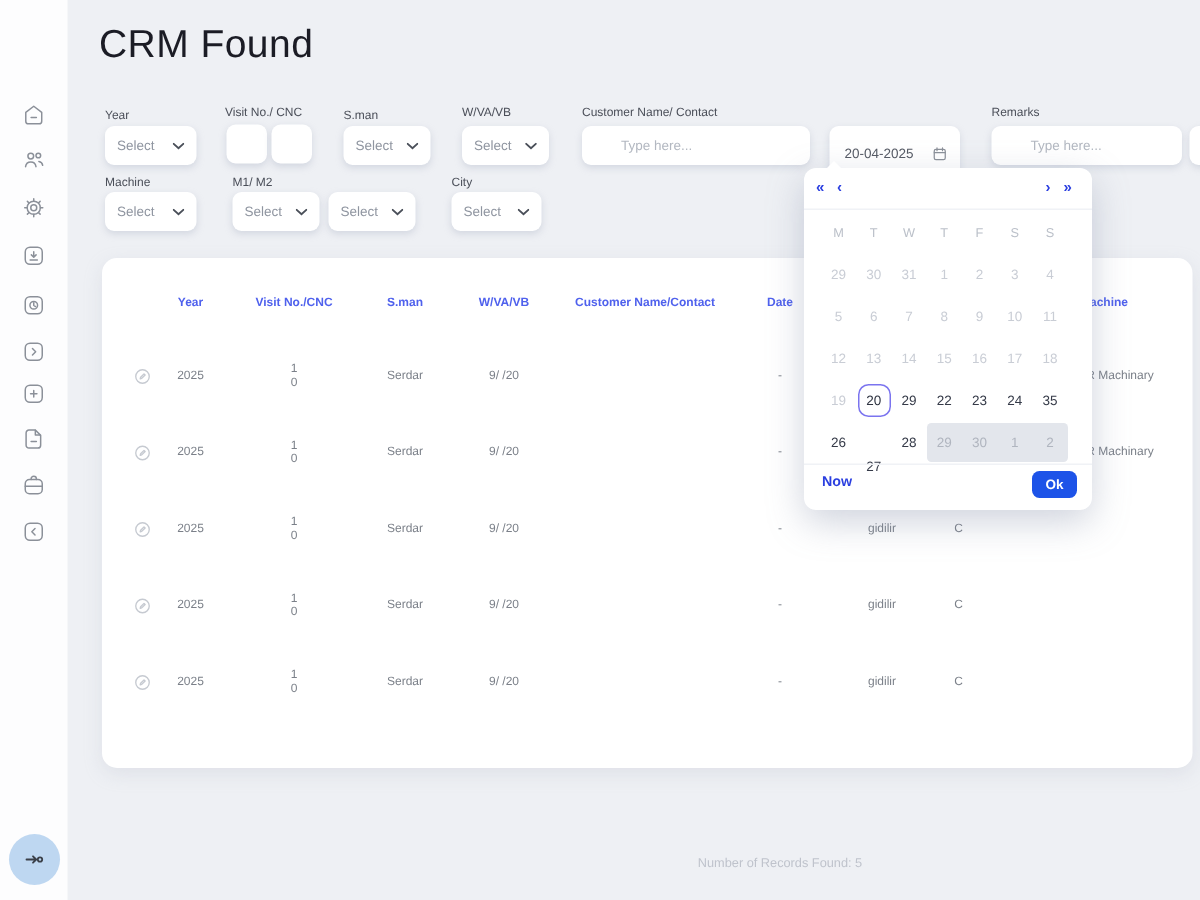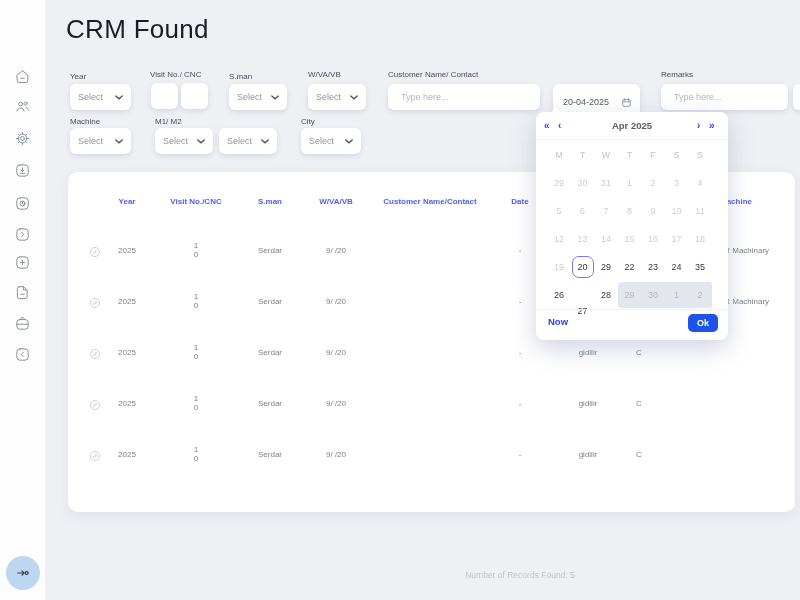--- a/index.html
+++ b/index.html
@@ -17,21 +17,21 @@
 
   
   #page-title{left:66px;top:14px;font-size:26px;font-weight:500;color:#1b1c25;letter-spacing:.3px;}
 
   
   .flabel{font-size:8px;color:#4b4f59;white-space:nowrap;}
   .control{background:#fff;border-radius:6px;box-shadow:0 2px 5px rgba(168,176,194,.38);}
   .select{display:flex;align-items:center;justify-content:space-between;
     padding:0 8px;height:26px;cursor:pointer;}
   .select .sel-txt{font-size:9px;color:#8f95a0;}
-  .tinput{border:none;outline:none;height:26px;padding:0 13px;font-size:9px;color:#555a64;
+  .tinput{border:none;outline:none;height:26px;padding:0 26px;font-size:9px;color:#555a64;
     background:#fff;border-radius:6px;box-shadow:0 2px 5px rgba(168,176,194,.38);
     font-family:"Liberation Sans",sans-serif;box-sizing:border-box;}
   .tinput::placeholder{color:#b3b8c1;}
   .date-wrap{display:flex;align-items:center;height:36px;padding:0 8px;box-sizing:border-box;}
   .date-wrap input{border:none;outline:none;flex:1;font-size:9px;color:#555a64;min-width:0;
     font-family:"Liberation Sans",sans-serif;background:transparent;}
 
   
   #table-card{left:68px;top:172px;width:727px;height:340px;background:#fff;border-radius:10px;
     box-shadow:0 4px 12px rgba(178,184,200,.25);}
@@ -300,21 +300,20 @@
       <div class="cell" style="left: 336px; top: 454px;">9/ /20</div>
       <div class="cell" style="left: 520px; top: 454px;">-</div>
       <div class="cell" style="left: 588px; top: 454px;">gidilir</div>
       <div class="cell" style="left: 639px; top: 454px;">C</div>
     </div>
 
   <div id="calendar-popup" class="abs">
     <div id="popup-notch" class="abs"></div>
     <span class="cal-arrow" style="left:8px">«</span>
     <span class="cal-arrow" style="left:22px">‹</span>
-    <div id="cal-month" class="abs">Apr 2025</div>
     <span class="cal-arrow" style="left:161px">›</span>
     <span class="cal-arrow" style="left:173px">»</span>
     <div class="abs cal-divider" style="top:27px"></div>
     <div id="range-band" class="abs"></div>
     <div id="cal-days">
         <span class="wd" style="left: 23px;">M</span>
         <span class="wd" style="left: 46.5px;">T</span>
         <span class="wd" style="left: 70px;">W</span>
         <span class="wd" style="left: 93.5px;">T</span>
         <span class="wd" style="left: 117px;">F</span>

